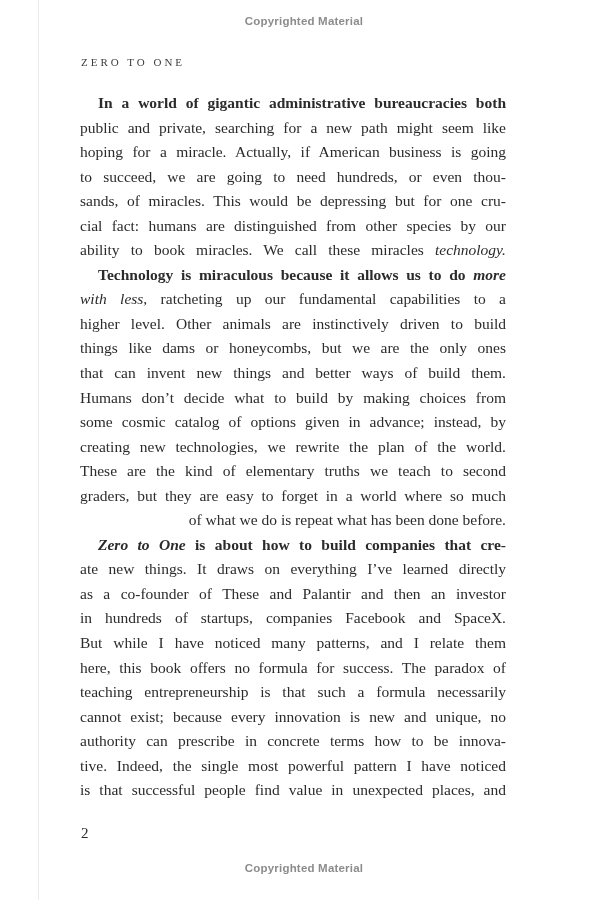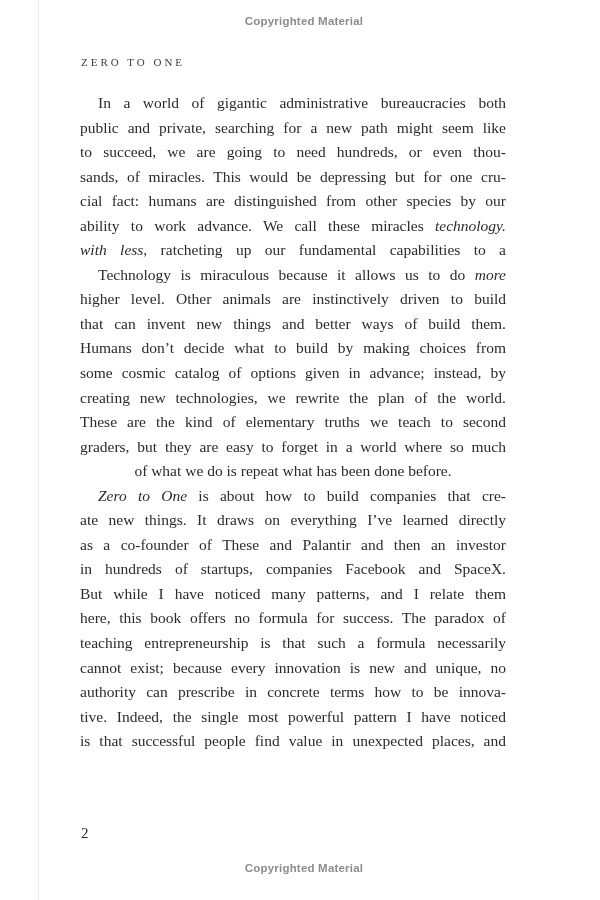--- a/index.html
+++ b/index.html
@@ -40,52 +40,54 @@
   }
   .body-text {
     position: absolute;
     left: 80px;
     top: 91px;
     width: 426px;
     font-size: 15.5px;
     line-height: 24.55px;
     color: #2b2b2b;
   }
-  .line { text-align: center; }
+  .line { text-align: right; }
   .line.justify { text-align: justify; text-align-last: justify; }
-  .line.indent { text-indent: 18px; }
+  .line.indent { text-indent: 18px; font-weight: bold; }
   .italic { font-style: italic; margin-top: 16px; }
   .page-number {
     position: absolute;
     left: 81px;
     top: 825px;
     font-size: 15px;
     color: #2b2b2b;
   }
 </style>
 </head>
 <body>
 
 <div class="page">
   <div class="page-edge"></div>
   <div class="copyright top">Copyrighted Material</div>
   <div class="running-header">ZERO TO ONE</div>
   <div class="body-text" id="body-text">
       <div>
         <div class="line justify indent"><span>In a world of gigantic administrative bureaucracies both</span></div>
         <div class="line justify"><span>public and private, searching for a new path might seem like</span></div>
+        <div class="line justify"><span>hoping for a miracle. Actually, if American business is going</span></div>
         <div class="line justify"><span>to succeed, we are going to need hundreds, or even thou-</span></div>
         <div class="line justify"><span>sands, of miracles. This would be depressing but for one cru-</span></div>
         <div class="line justify"><span>cial fact: humans are distinguished from other species by our</span></div>
-        <div class="line justify"><span>ability to work advance. We call these miracles </span><span class="italic">technology.</span></div>
+        <div class="line justify"><span>ability to book miracles. We call these miracles </span><span class="italic">technology.</span></div>
       </div>
       <div>
+        <div class="line justify indent"><span>Technology is miraculous because it allows us to do </span><span class="italic">more</span></div>
         <div class="line justify"><span class="italic">with less,</span><span> ratcheting up our fundamental capabilities to a</span></div>
-        <div class="line justify indent"><span>Technology is miraculous because it allows us to do </span><span class="italic">more</span></div>
         <div class="line justify"><span>higher level. Other animals are instinctively driven to build</span></div>
+        <div class="line justify"><span>things like dams or honeycombs, but we are the only ones</span></div>
         <div class="line justify"><span>that can invent new things and better ways of build them.</span></div>
         <div class="line justify"><span>Humans don’t decide what to build by making choices from</span></div>
         <div class="line justify"><span>some cosmic catalog of options given in advance; instead, by</span></div>
         <div class="line justify"><span>creating new technologies, we rewrite the plan of the world.</span></div>
         <div class="line justify"><span>These are the kind of elementary truths we teach to second</span></div>
         <div class="line justify"><span>graders, but they are easy to forget in a world where so much</span></div>
         <div class="line"><span>of what we do is repeat what has been done before.</span></div>
       </div>
       <div>
         <div class="line justify indent"><span class="italic">Zero to One</span><span> is about how to build companies that cre-</span></div>

